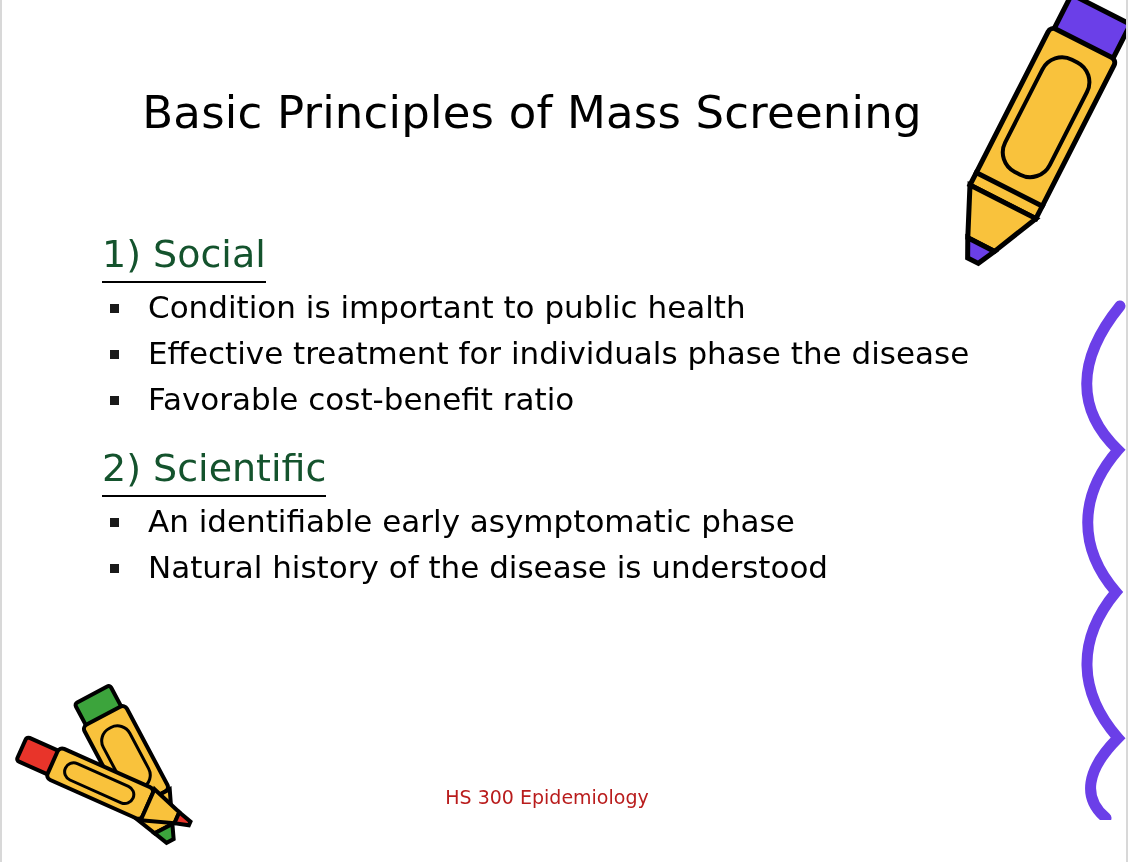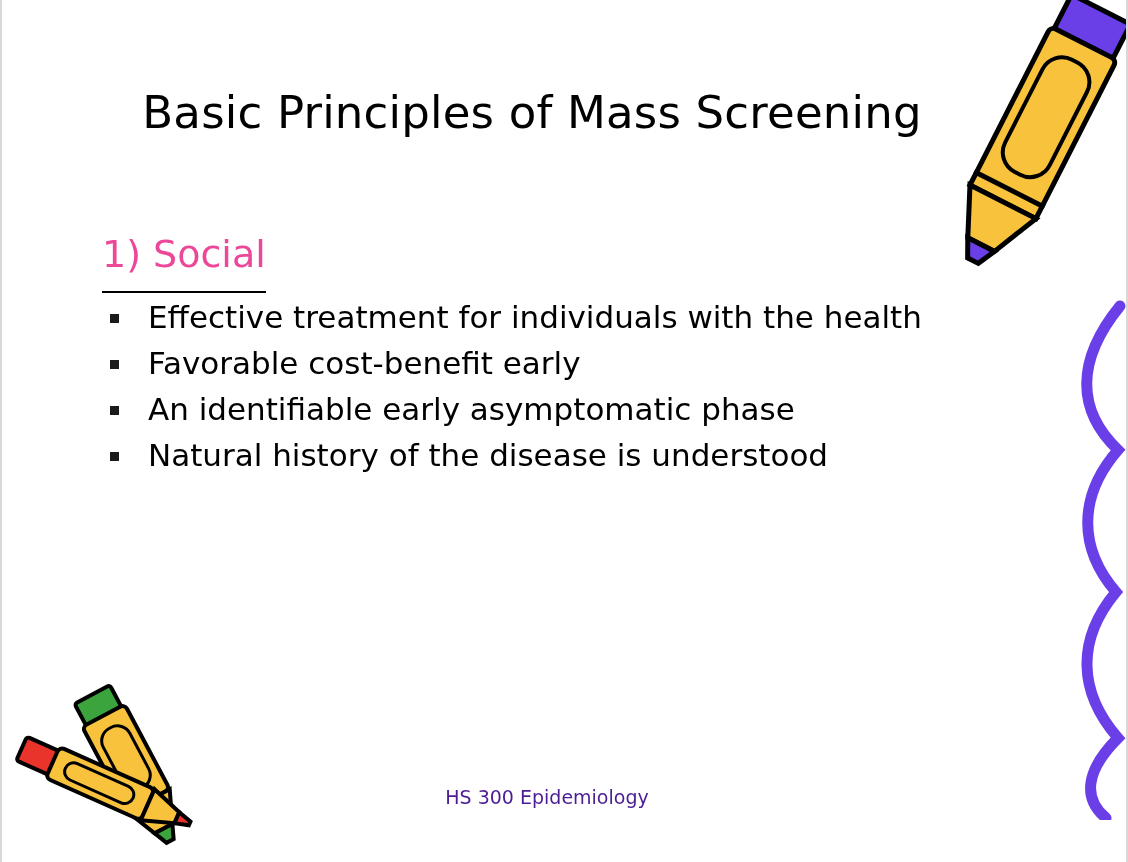--- a/index.html
+++ b/index.html
@@ -39,24 +39,24 @@
   
   .body-block {
     position: absolute;
     left: 100px;
     top: 228px;
     width: 980px;
   }
   .section-head {
     font-size: 38px;
     line-height: 52px;
-    color: #ec4899;
+    color: #14532d;
     display: inline-block;
     border-bottom: 2px solid #000;
-    padding-bottom: 11px;
+    padding-bottom: 1px;
     margin-bottom: 2px;
   }
   .section-head-wrap { margin: 0 0 2px 0; }
   .section-2 { margin-top: 22px; }
   ul.bullets {
     list-style: none;
     margin: 0;
     padding: 0;
   }
   ul.bullets li {
@@ -78,21 +78,21 @@
   }
 
   
   .footer {
     position: absolute;
     left: 0;
     top: 786px;
     width: 1090px;
     text-align: center;
     font-size: 19px;
-    color: #4c1d95;
+    color: #b91c1c;
   }
 
   
   .art { position: absolute; pointer-events: none; }
   .art-tr { right: -6px; top: -10px; width: 190px; height: 290px; }
   .art-bl { left: 0px; bottom: 0px; width: 260px; height: 190px; }
   .art-squiggle { right: 0px; top: 300px; width: 60px; height: 520px; }
 </style>
 </head>
 <body>
@@ -102,24 +102,28 @@
   <div class="title-block">
     <span class="title-line">Basic Principles of Mass Screening</span>
   </div>
 
   <div class="body-block">
 
     <div class="section-head-wrap">
       <span class="section-head">1) Social</span>
     </div>
     <ul class="bullets">
-      <li>Effective treatment for individuals with the health</li>
-      <li>Favorable cost-benefit early</li>
+      <li>Condition is important to public health</li>
+      <li>Effective treatment for individuals phase the disease</li>
+      <li>Favorable cost-benefit ratio</li>
     </ul>
 
+    <div class="section-head-wrap section-2">
+      <span class="section-head">2) Scientific</span>
+    </div>
     <ul class="bullets">
       <li>An identifiable early asymptomatic phase</li>
       <li>Natural history of the disease is understood</li>
     </ul>
 
   </div>
 
   <div class="footer">HS 300 Epidemiology</div>
 
   <svg class="art art-tr" viewBox="0 0 190 290">

